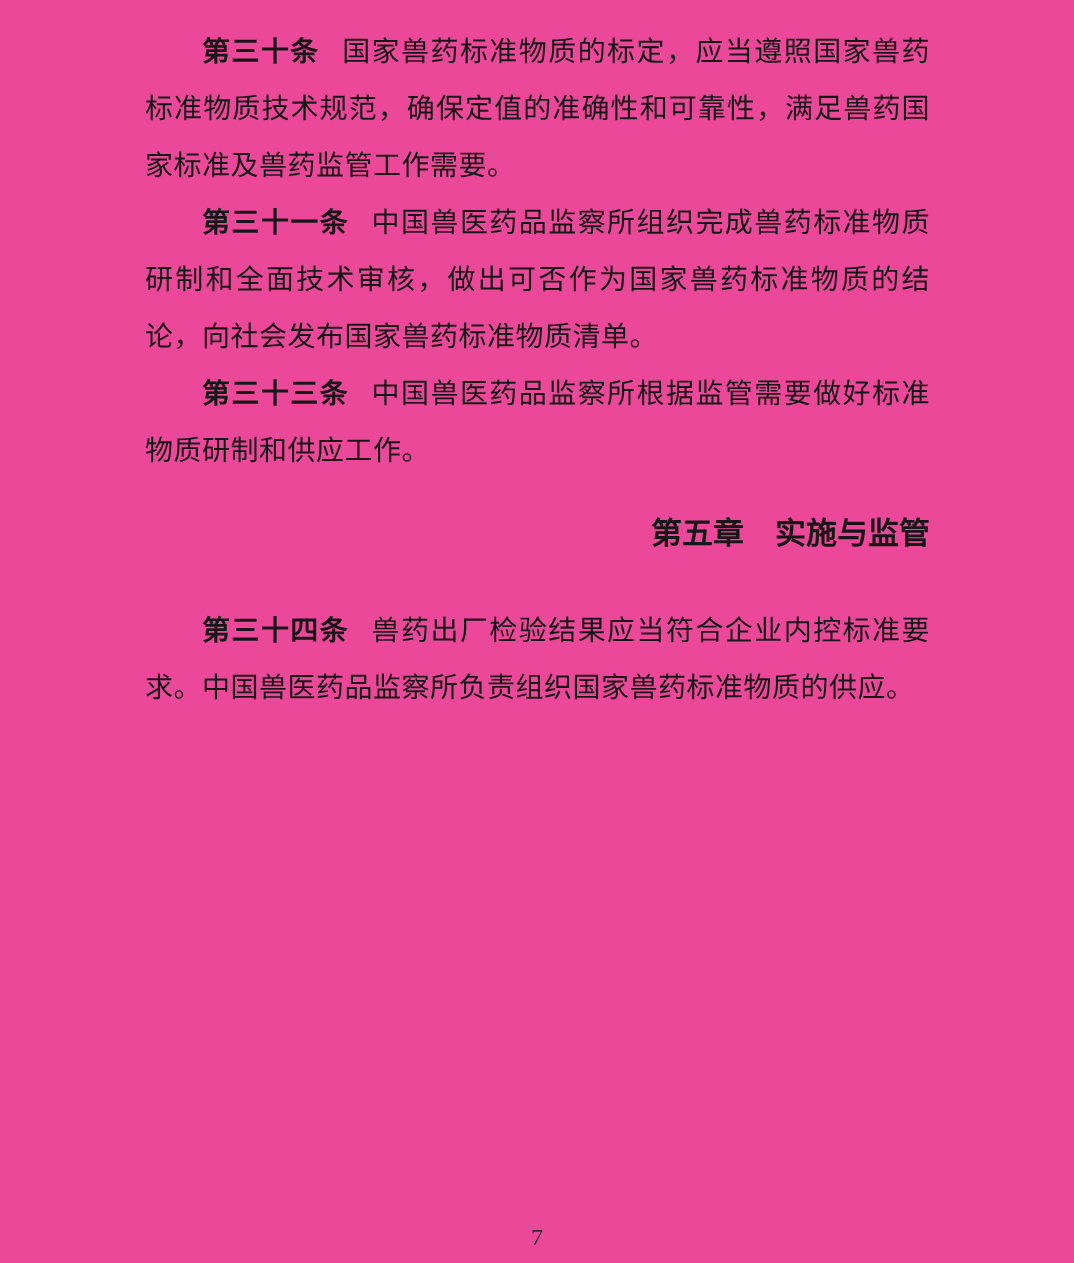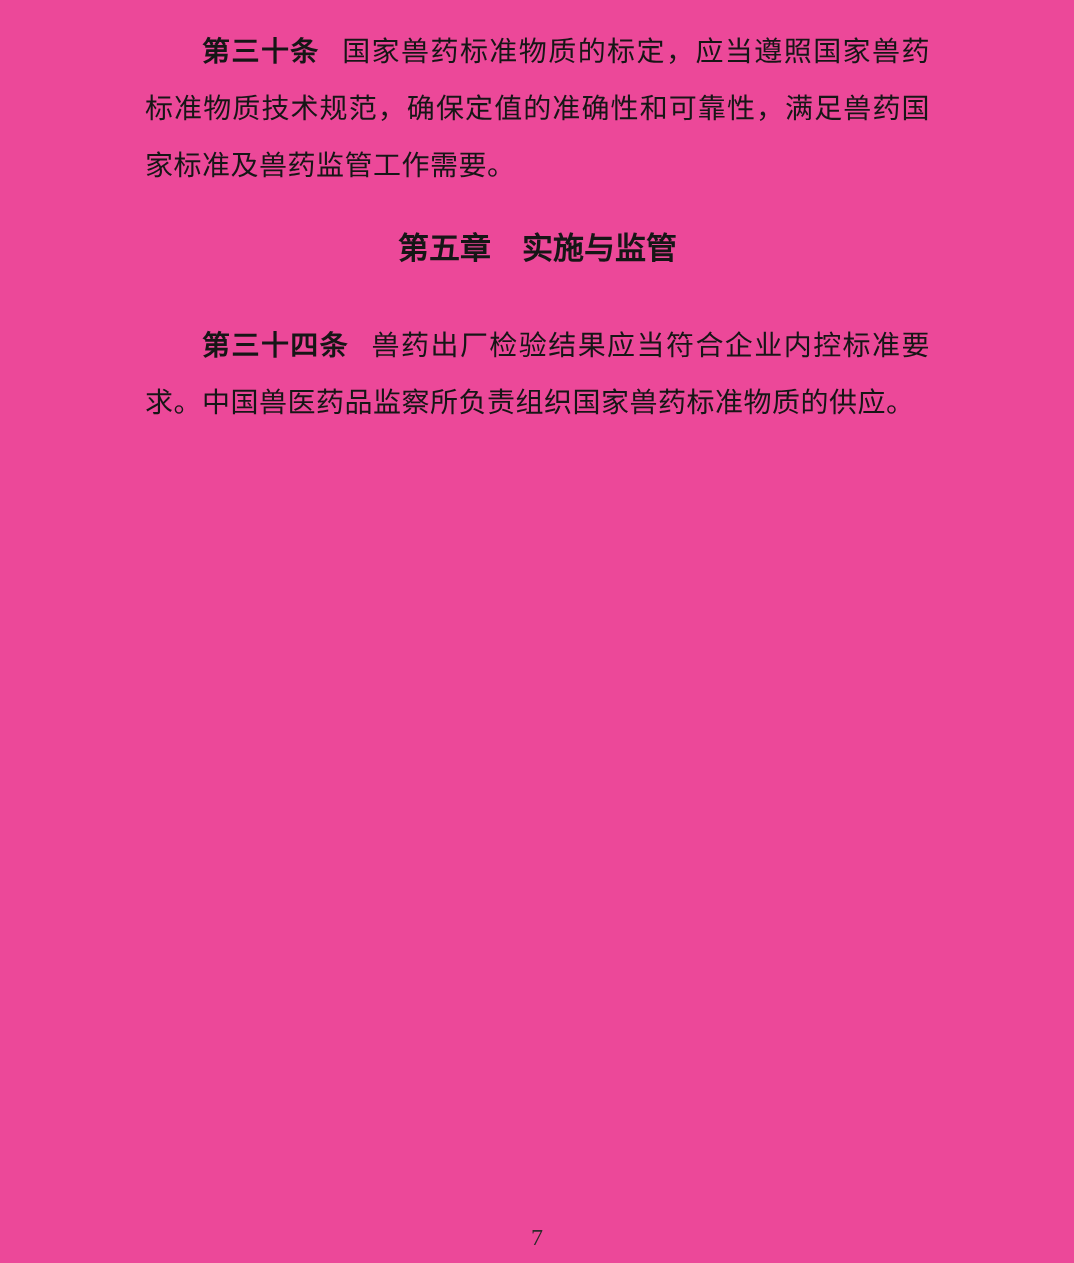--- a/index.html
+++ b/index.html
@@ -34,21 +34,21 @@
     font-family: "Liberation Sans", "DejaVu Sans", sans-serif;
     font-weight: 700;
     margin-right: 0.8em;
   }
   .chapter {
     margin: 26px 0 40px 0;
     font-family: "Liberation Sans", "DejaVu Sans", sans-serif;
     font-weight: 700;
     font-size: 31px;
     line-height: 57px;
-    text-align: center;
+    text-align: right;
     color: #161616;
   }
   .pageno {
     position: absolute;
     bottom: 12px;
     left: 0;
     width: 100%;
     text-align: center;
     font-size: 24px;
     color: #2b2b2b;
@@ -56,23 +56,25 @@
   }
 </style>
 </head>
 <body>
 
 <div class="page">
   <main class="body-text">
 
     <p class="para"><span class="lead">第三十条</span><span>国家兽药标准物质的标定，应当遵照国家兽药标准物质技术规范，确保定值的准确性和可靠性，满足兽药国家标准及兽药监管工作需要。</span></p>
 
+    <p class="para"><span class="lead">第三十一条</span><span>中国兽医药品监察所组织完成兽药标准物质研制和全面技术审核，做出可否作为国家兽药标准物质的结论，向社会发布国家兽药标准物质清单。</span></p>
 
 
 
+    <p class="para"><span class="lead">第三十三条</span><span>中国兽医药品监察所根据监管需要做好标准物质研制和供应工作。</span></p>
 
     <h2 class="chapter">第五章　实施与监管</h2>
 
     <p class="para"><span class="lead">第三十四条</span><span>兽药出厂检验结果应当符合企业内控标准要求。中国兽医药品监察所负责组织国家兽药标准物质的供应。</span></p>
 
 
 
   </main>
 
   <div class="pageno">7</div>

